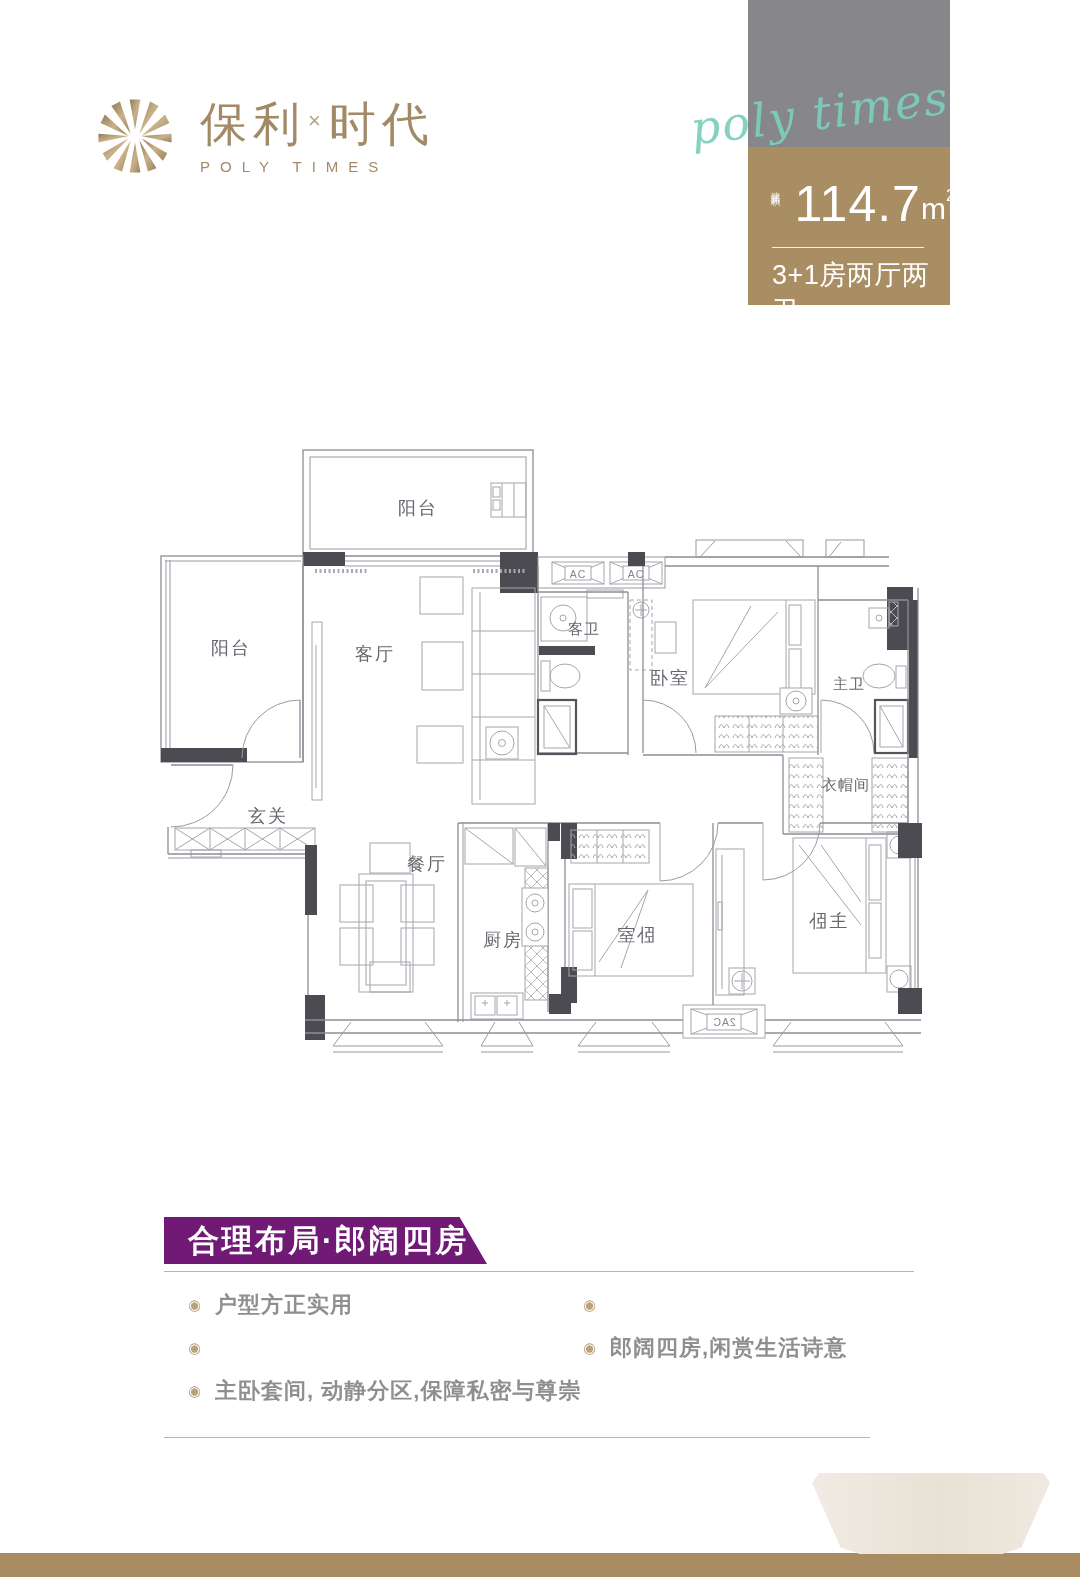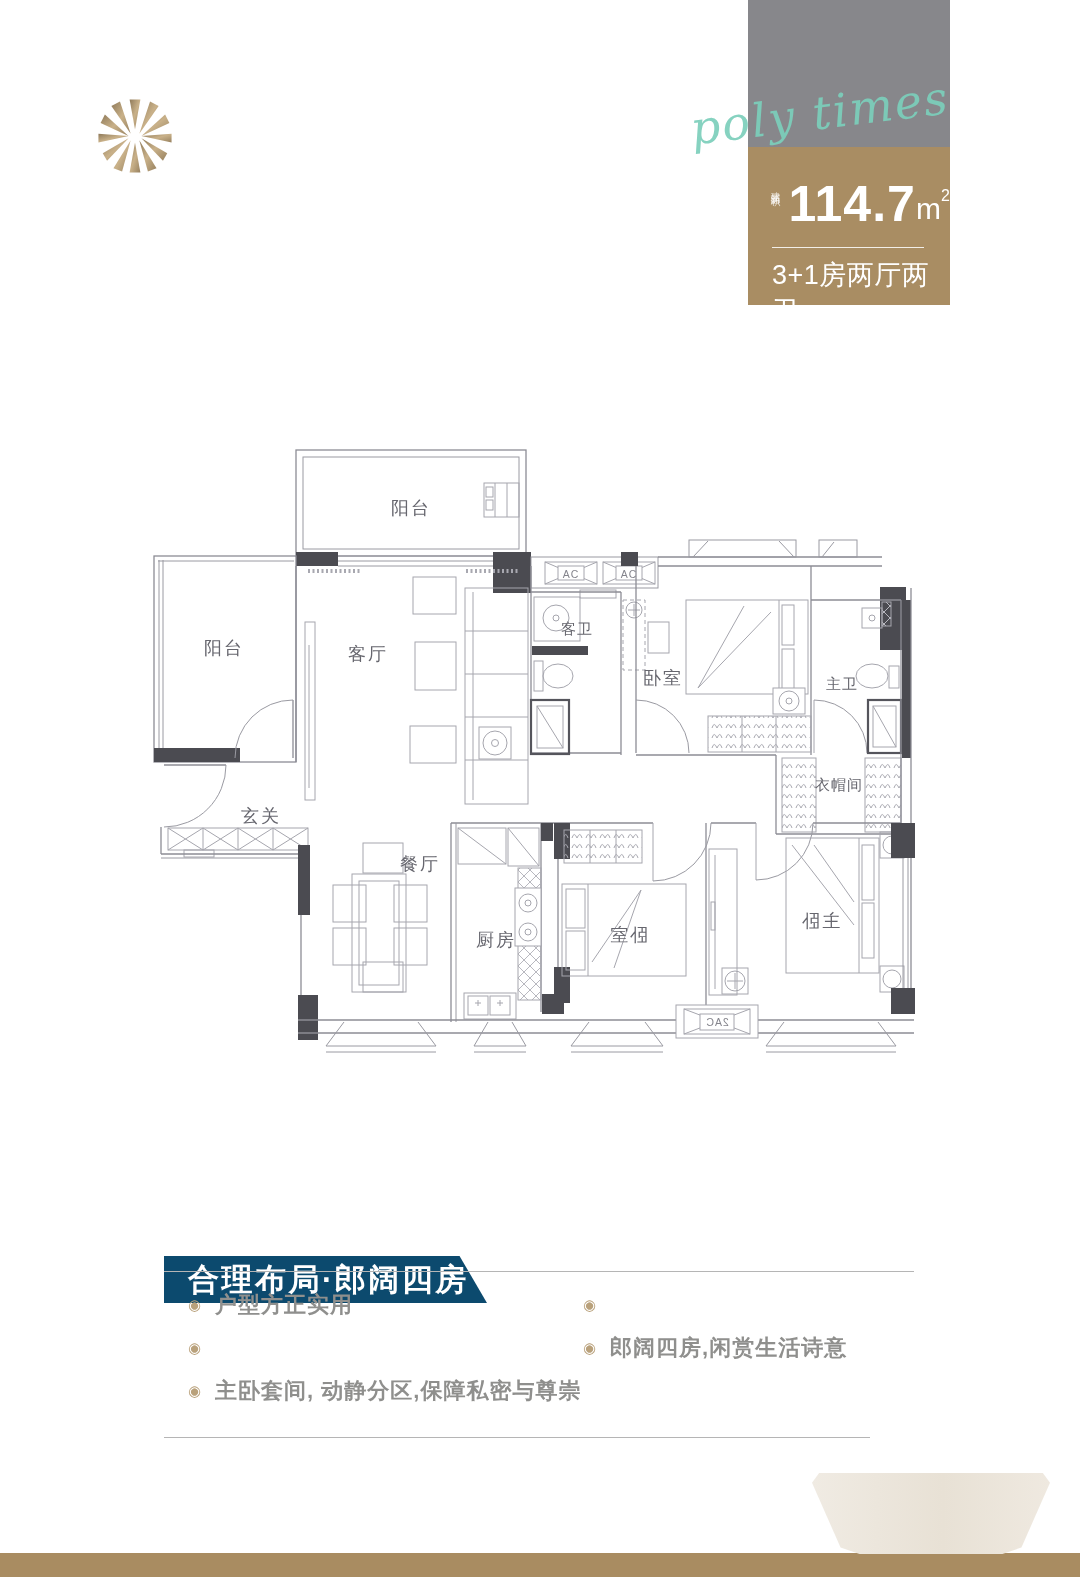--- a/index.html
+++ b/index.html
@@ -15,42 +15,42 @@
   
   .unit-card{position:absolute;left:748px;top:0;width:202px;height:305px;}
   .unit-card .gray{position:absolute;left:0;top:0;width:202px;height:147px;background:#87878b;}
   .unit-card .gold{position:absolute;left:0;top:147px;width:202px;height:158px;background:#a98d63;}
   .script-text{position:absolute;left:640px;top:86px;width:360px;text-align:center;
         font-family:"DejaVu Serif",serif;font-style:italic;font-size:46px;color:#7ccfbb;
         letter-spacing:2px;transform:rotate(-7deg);opacity:.92;pointer-events:none;z-index:5;}
   .area-row{position:absolute;left:770px;top:176px;display:flex;align-items:flex-start;z-index:4;}
   .area-vertical{writing-mode:vertical-rl;font-size:9.5px;line-height:10.5px;height:44px;
         color:rgba(255,255,255,.75);letter-spacing:2px;margin-top:8px;}
-  .area-value{font-size:50px;color:#ffffff;font-weight:700;letter-spacing:1px;line-height:56px;margin-left:8px;}
+  .area-value{font-size:50px;color:#ffffff;font-weight:400;letter-spacing:1px;line-height:56px;margin-left:14px;}
   .area-unit{font-size:30px;color:#ffffff;font-weight:400;line-height:66px;}
   .area-sup{font-size:16px;color:#ffffff;vertical-align:20px;line-height:40px;}
   .area-divider{position:absolute;left:772px;top:247px;width:152px;height:1px;
         background:rgba(255,255,255,.85);z-index:4;}
   .unit-spec{position:absolute;left:772px;top:257px;width:180px;font-size:27px;color:#ffffff;
         letter-spacing:.5px;z-index:4;}
   
-  .plan{position:absolute;left:136px;top:420px;}
+  .plan{position:absolute;left:143px;top:420px;}
   svg{font-family:"Liberation Sans",sans-serif;}
   .w{stroke:#8d8d95;stroke-width:1.3;fill:none;}
   .w2{stroke:#9a9aa2;stroke-width:1;fill:none;}
   .f{stroke:#a6a6ae;stroke-width:1;fill:none;}
   .fw{stroke:#a6a6ae;stroke-width:1;fill:#ffffff;}
   .dk{fill:#4b4b51;stroke:none;}
   .shw{stroke:#55555c;stroke-width:2.2;fill:none;}
   .dim{stroke:#a8a8b0;stroke-width:4;stroke-dasharray:2 2.5;fill:none;}
   .lb{fill:#66666e;font-size:18px;letter-spacing:2px;}
   .lbs{fill:#66666e;font-size:15px;letter-spacing:1px;}
   .ac{fill:#84848c;font-size:10.5px;letter-spacing:1px;}
   
-  .section-banner{position:absolute;left:164px;top:1256px;width:323px;height:47px;background:#0c4a6e;
+  .section-banner{position:absolute;left:164px;top:1217px;width:323px;height:47px;background:#701a75;
         clip-path:polygon(0 0,91.5% 0,100% 100%,0 100%);}
   .section-title{font-size:31px;font-weight:bold;color:#ffffff;letter-spacing:2.5px;
         line-height:47px;padding-left:24px;}
   .divider1{position:absolute;left:164px;top:1271px;width:750px;height:1px;background:#b5b5b5;}
   .divider2{position:absolute;left:164px;top:1437px;width:706px;height:1px;background:#b5b5b5;}
   .bullets{position:absolute;left:188px;top:1292px;width:800px;}
   .bullets-col{position:absolute;top:0;}
   .col-left{left:0;width:380px;}
   .col-right{left:395px;width:400px;}
   .bullet-row{display:flex;align-items:flex-start;height:28px;margin-bottom:15px;}
@@ -83,20 +83,24 @@
         <polygon points="34,42 10,56 14,63"></polygon>
         <polygon points="46,40 72,28 68,20"></polygon>
         <polygon points="46,40 74,38 74,46"></polygon>
         <polygon points="46,42 70,56 66,63"></polygon>
         <polygon points="36,38 18,12 26,8"></polygon>
         <polygon points="44,38 62,12 54,8"></polygon>
         <polygon points="36,44 20,70 28,73"></polygon>
         <polygon points="44,44 60,70 52,73"></polygon>
       </g>
     </svg>
+    <div class="brand-text">
+      <div class="brand-zh"><span>保利</span><span class="sep">×</span><span>时代</span></div>
+      <div class="brand-en">POLY TIMES</div>
+    </div>
   </div>
 
   <div class="unit-card">
     <div class="gray"></div>
     <div class="gold"></div>
   </div>
   <div class="script-text">poly times</div>
   <div class="area-row">
     <div class="area-vertical">建筑面积</div>
     <div class="area-value">114.7</div>

